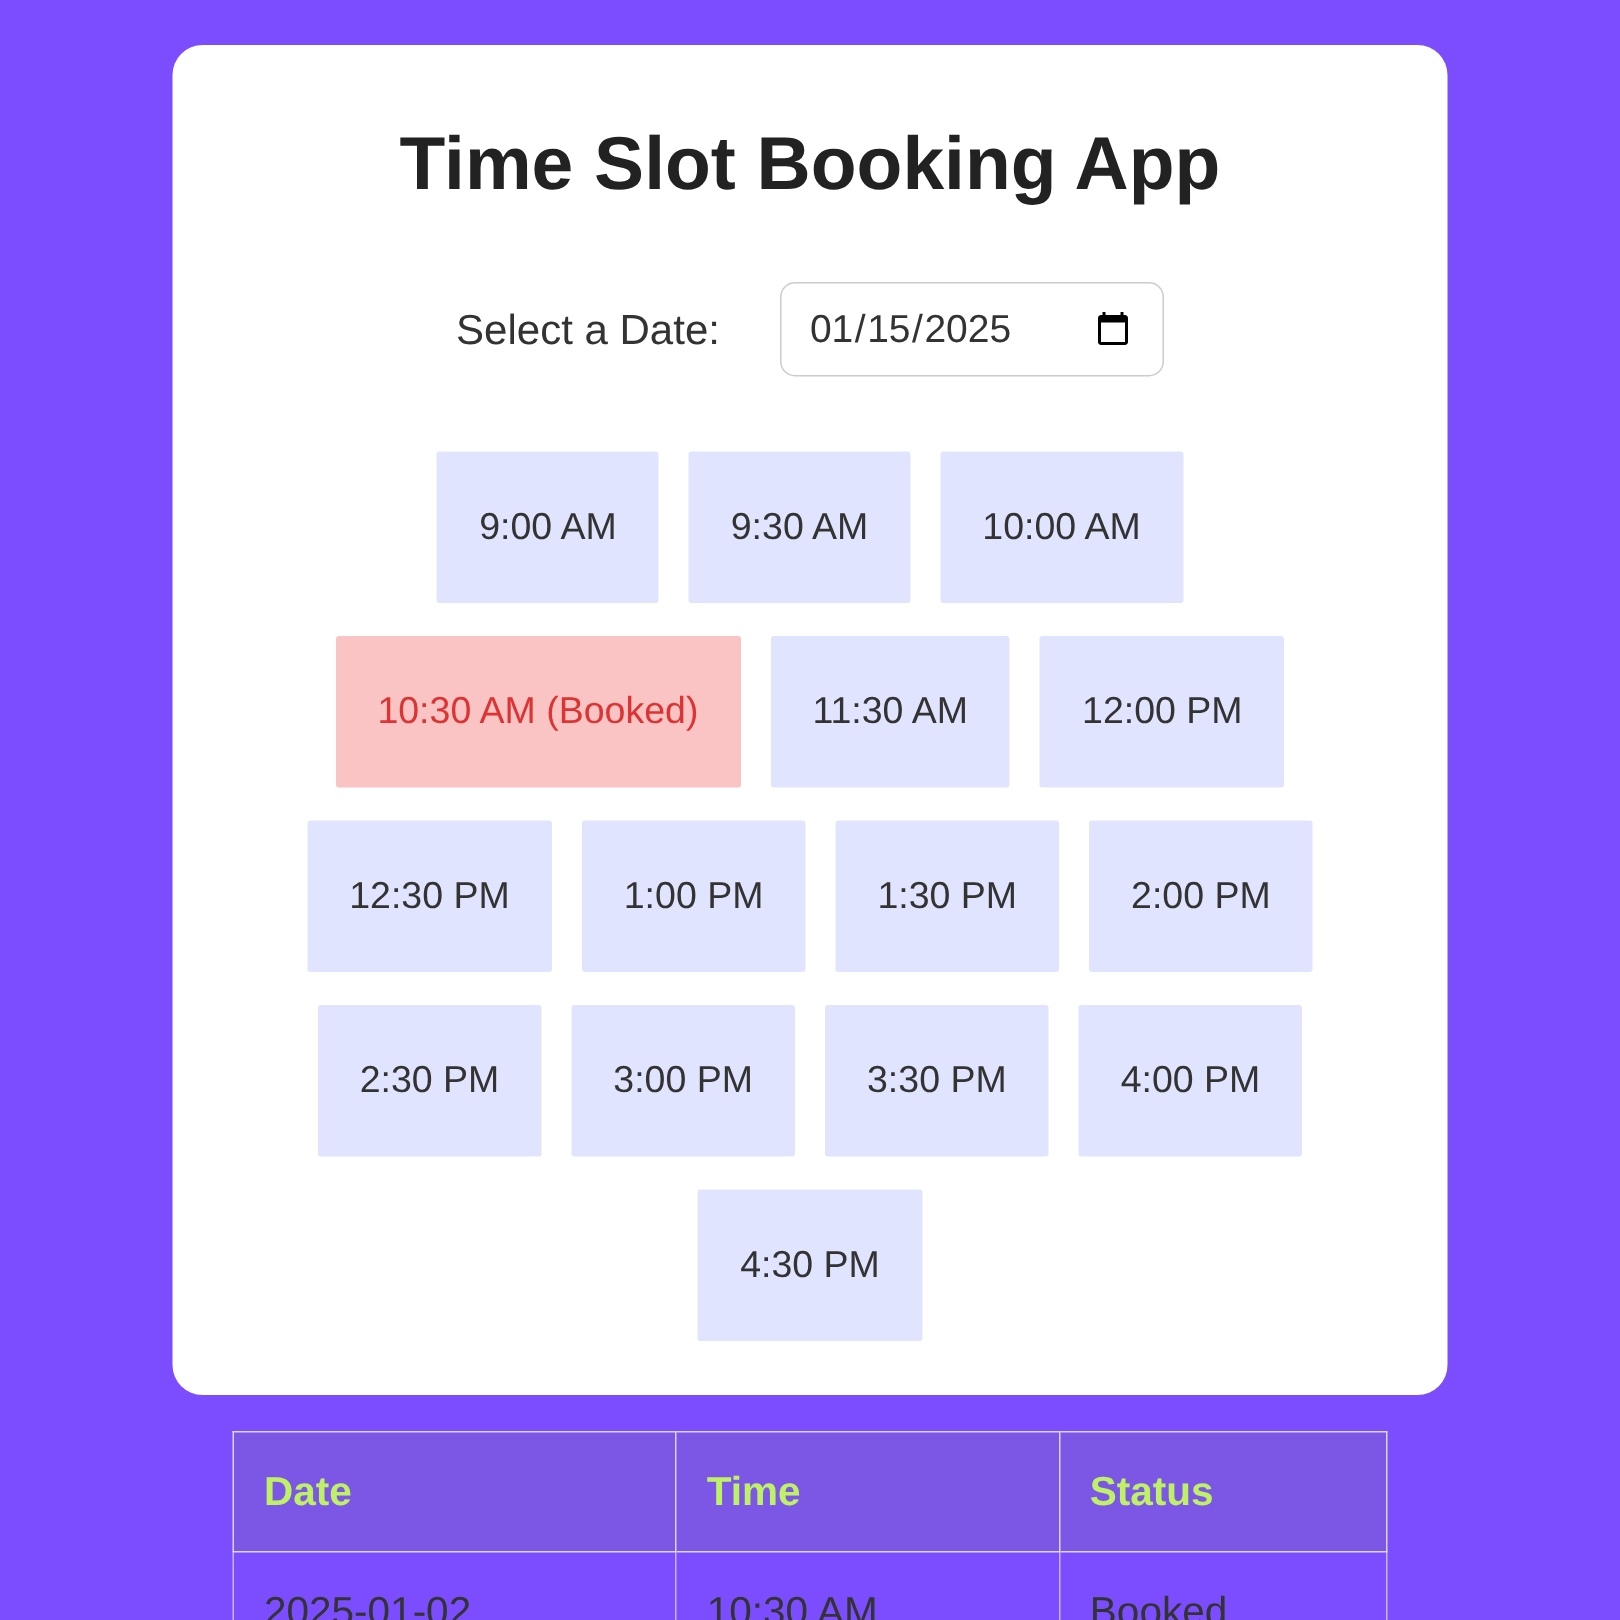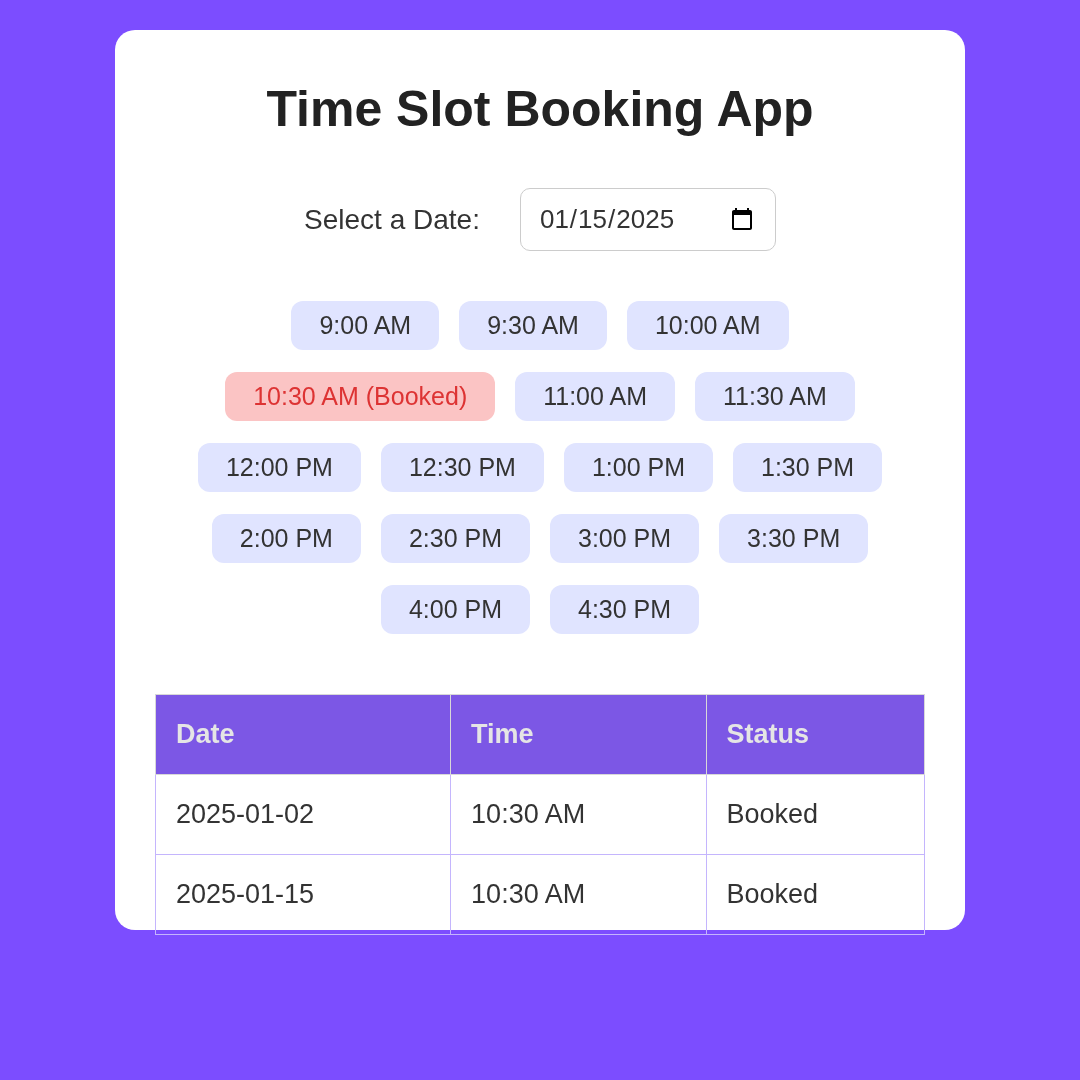--- a/index.html
+++ b/index.html
@@ -48,22 +48,22 @@
   display:flex;
   flex-wrap:wrap;
   gap:22px 20px;
   justify-content:center;
   margin-bottom:60px;
 }
 .slot{
   background:#e0e4ff;
   color:#333;
   border:none;
-  border-radius:12px;
-  padding:10px 28px;
+  border-radius:2px;
+  padding:36px 28px;
   font-size:25px;
   font-family:inherit;
   cursor:pointer;
   font-weight:400;
 }
 .slot.booked{
   background:#fbc4c4;
   color:#d33;
 }
 h2{
@@ -72,21 +72,21 @@
   color:#222;
   margin-bottom:40px;
 }
 table{
   width:100%;
   border-collapse:collapse;
   font-size:27px;
 }
 thead th{
   background:#7c57e5;
-  color:#e5e5e5;
+  color:#bef264;
   text-align:left;
   padding:24px 20px;
   font-weight:700;
   border:1px solid #d8d8d8;
 }
 tbody td{
   padding:24px 20px;
   border:1px solid #c4b5fd;
   color:#333;
 }
@@ -100,21 +100,20 @@
   <div class="date-row">
     <span class="date-label">Select a Date:</span>
     <input type="date" class="date-input" value="2025-01-15" style="">
   </div>
 
   <div class="slots" id="slots">
       <button class="slot">9:00 AM</button>
       <button class="slot">9:30 AM</button>
       <button class="slot">10:00 AM</button>
       <button class="slot booked">10:30 AM (Booked)</button>
-      <button class="slot">11:00 AM</button>
       <button class="slot">11:30 AM</button>
       <button class="slot">12:00 PM</button>
       <button class="slot">12:30 PM</button>
       <button class="slot">1:00 PM</button>
       <button class="slot">1:30 PM</button>
       <button class="slot">2:00 PM</button>
       <button class="slot">2:30 PM</button>
       <button class="slot">3:00 PM</button>
       <button class="slot">3:30 PM</button>
       <button class="slot">4:00 PM</button>

